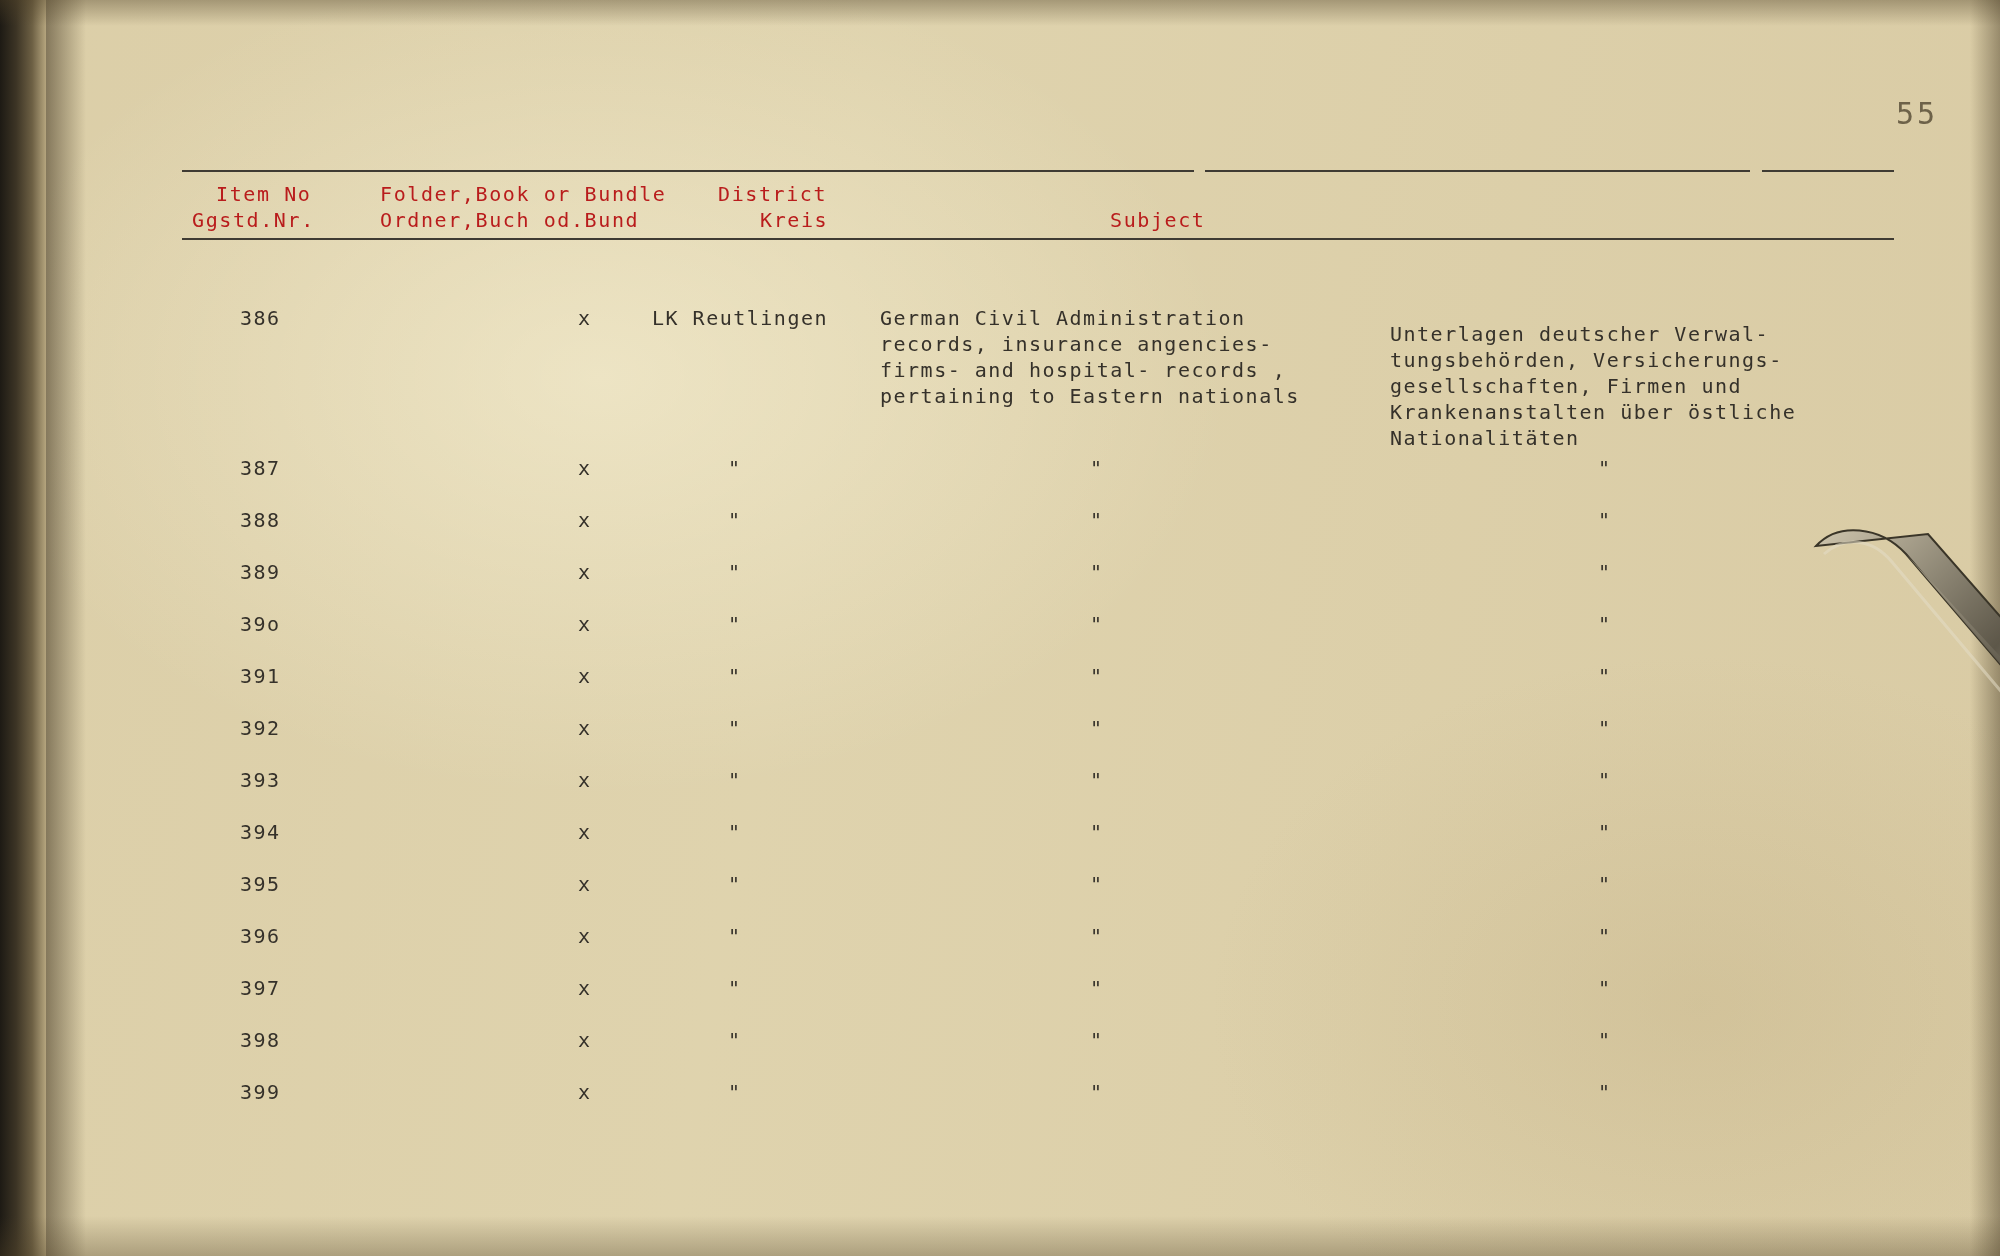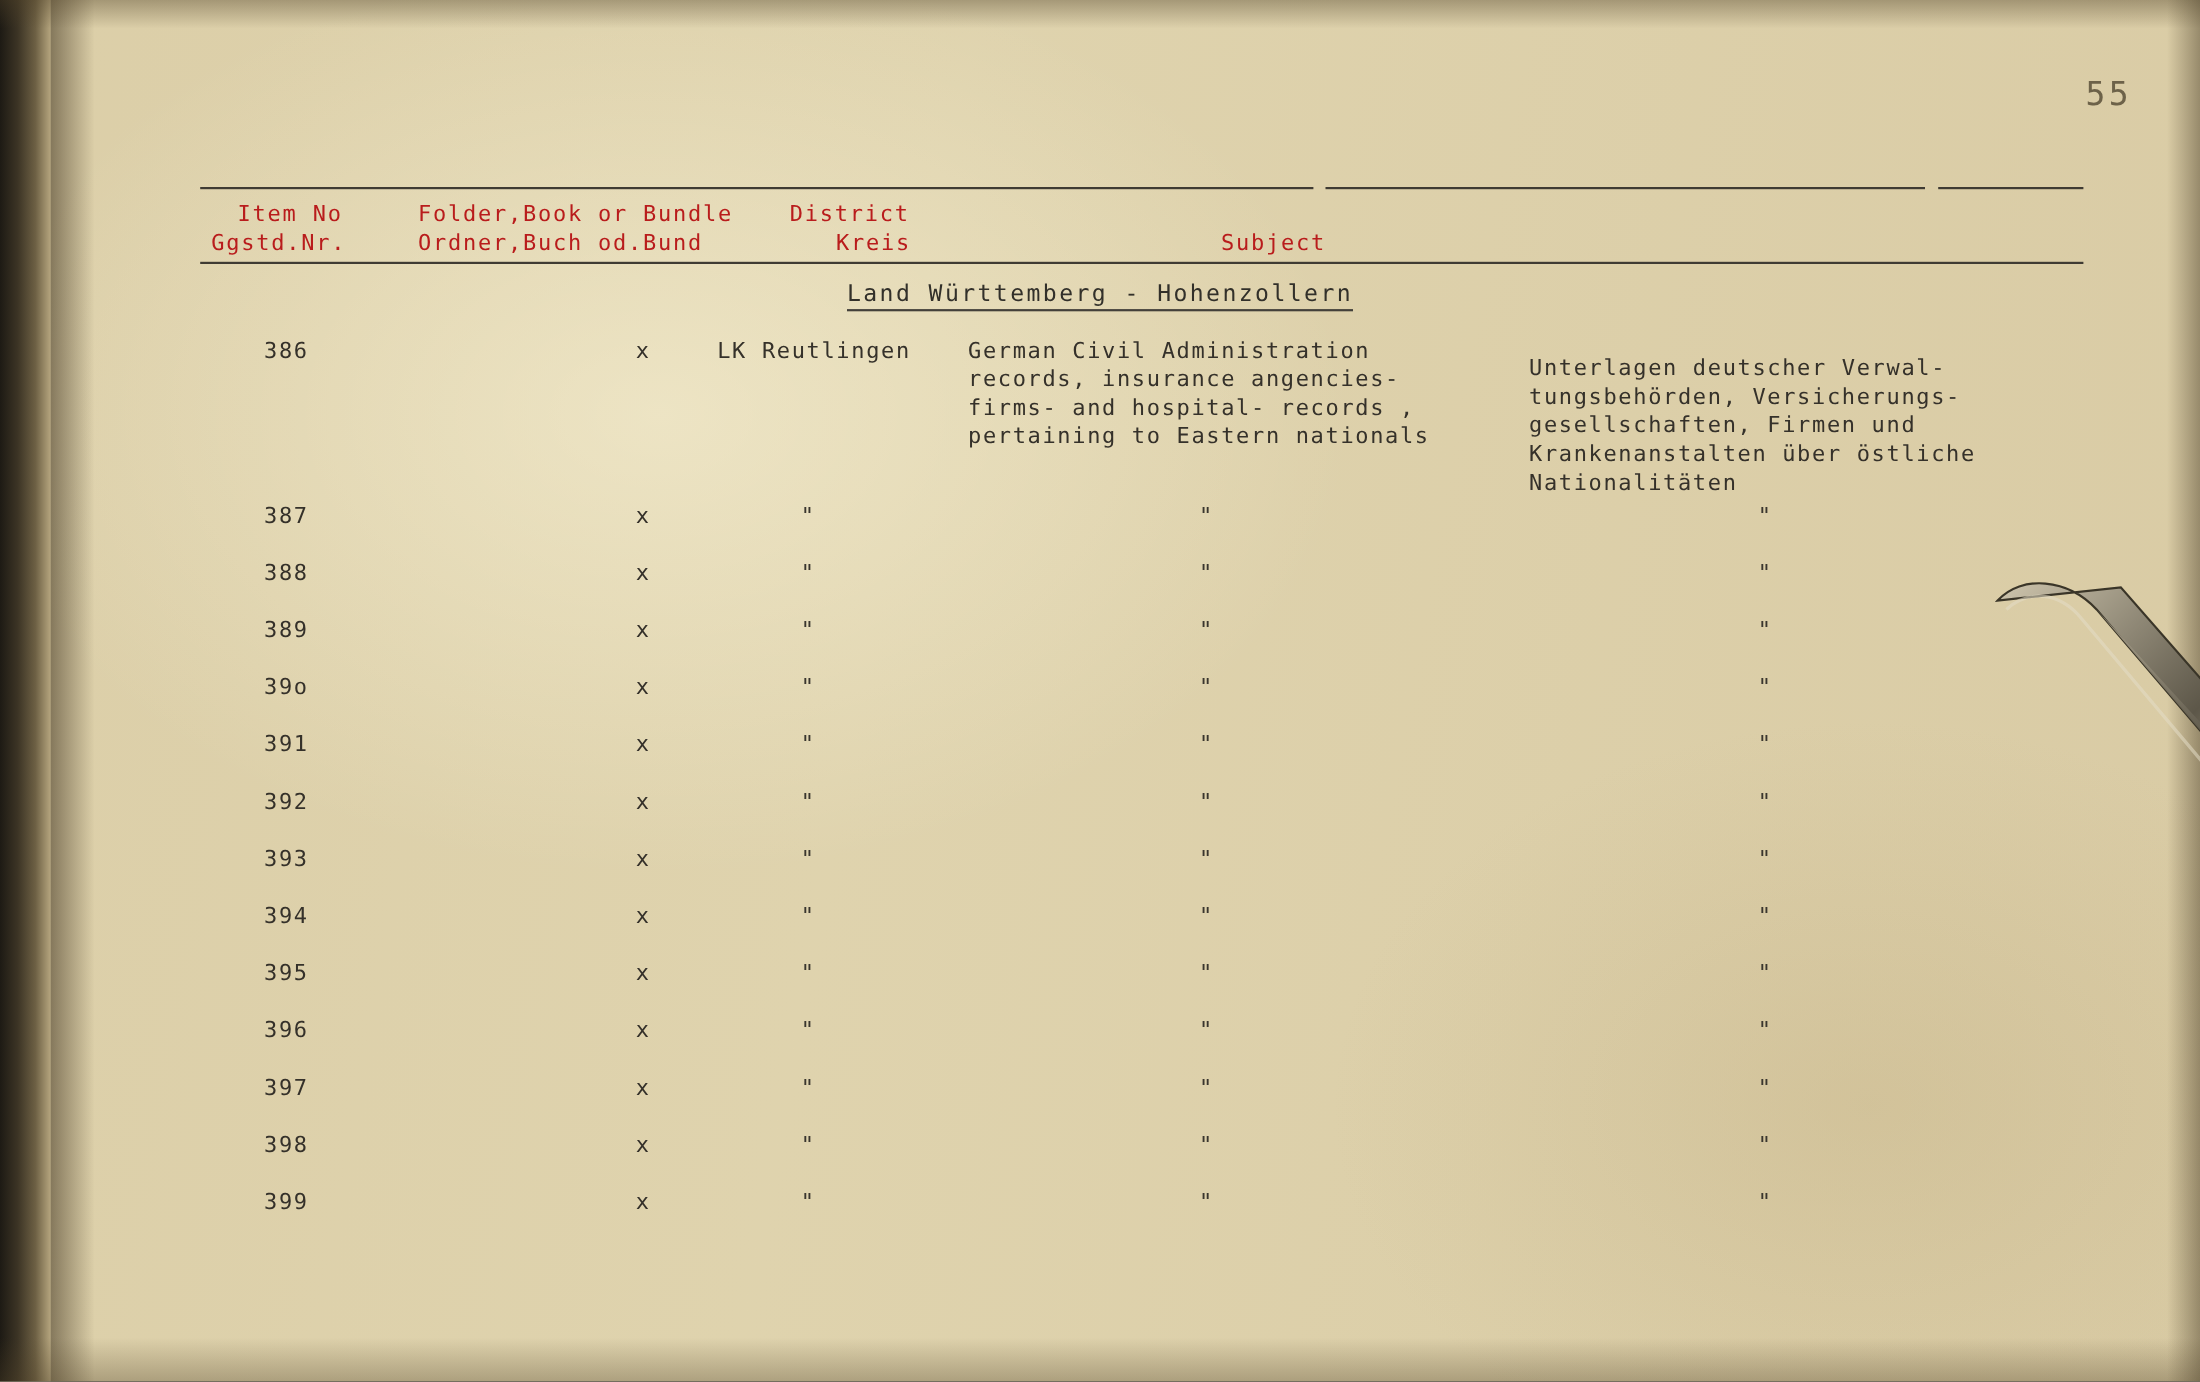--- a/index.html
+++ b/index.html
@@ -67,20 +67,21 @@
   #bottom-edge {
     position: absolute;
     left: 0; bottom: 0;
     width: 2000px; height: 40px;
     background: linear-gradient(0deg, rgba(80,66,40,0.35), rgba(80,66,40,0));
     pointer-events: none;
   }
 
   .ink {
     color: #2e2a22;
+    margin-top: 28px;
   }
 
   
   #page-number {
     position: absolute;
     right: 62px;
     top: 68px;
     font-size: 30px;
     letter-spacing: 3px;
     color: #6d6249;
@@ -227,23 +228,20 @@
 
   <div class="hdr" id="hdr-item-no">Item No</div>
   <div class="hdr" id="hdr-ggstd">Ggstd.Nr.</div>
   <div class="hdr" id="hdr-folder">Folder,Book or Bundle</div>
   <div class="hdr" id="hdr-ordner">Ordner,Buch od.Bund</div>
   <div class="hdr" id="hdr-district">District</div>
   <div class="hdr" id="hdr-kreis">Kreis</div>
   <div class="hdr" id="hdr-subject">Subject</div>
   <div class="hdr" id="hdr-betreff"></div>
 
-  <div id="section-title">
-    <span>Land Württemberg - Hohenzollern</span>
-  </div>
 
   <div id="rows">
       <div class="row first">
         <div class="cell c-item">386</div>
         <div class="cell c-folder">x</div>
         <div class="cell c-district">LK Reutlingen</div>
         <div class="cell c-subject">German Civil Administration
 records, insurance angencies-
 firms- and hospital- records ,
 pertaining to Eastern nationals</div>

